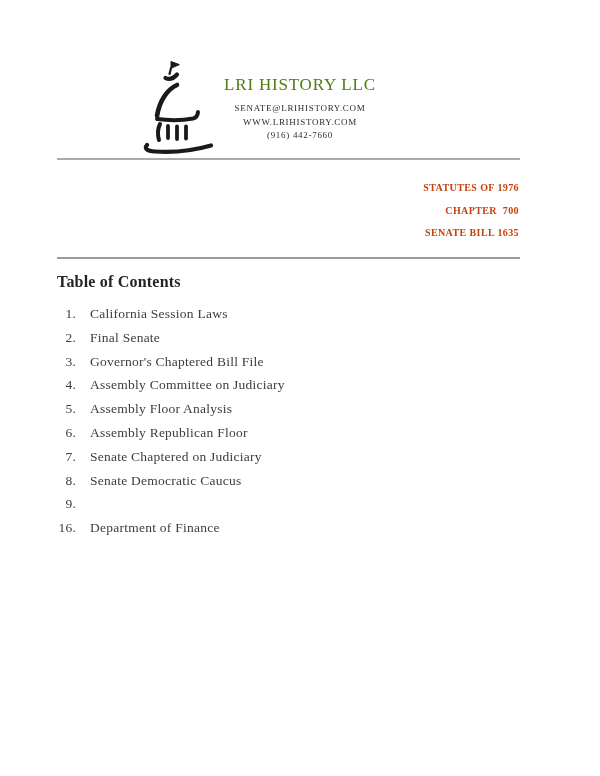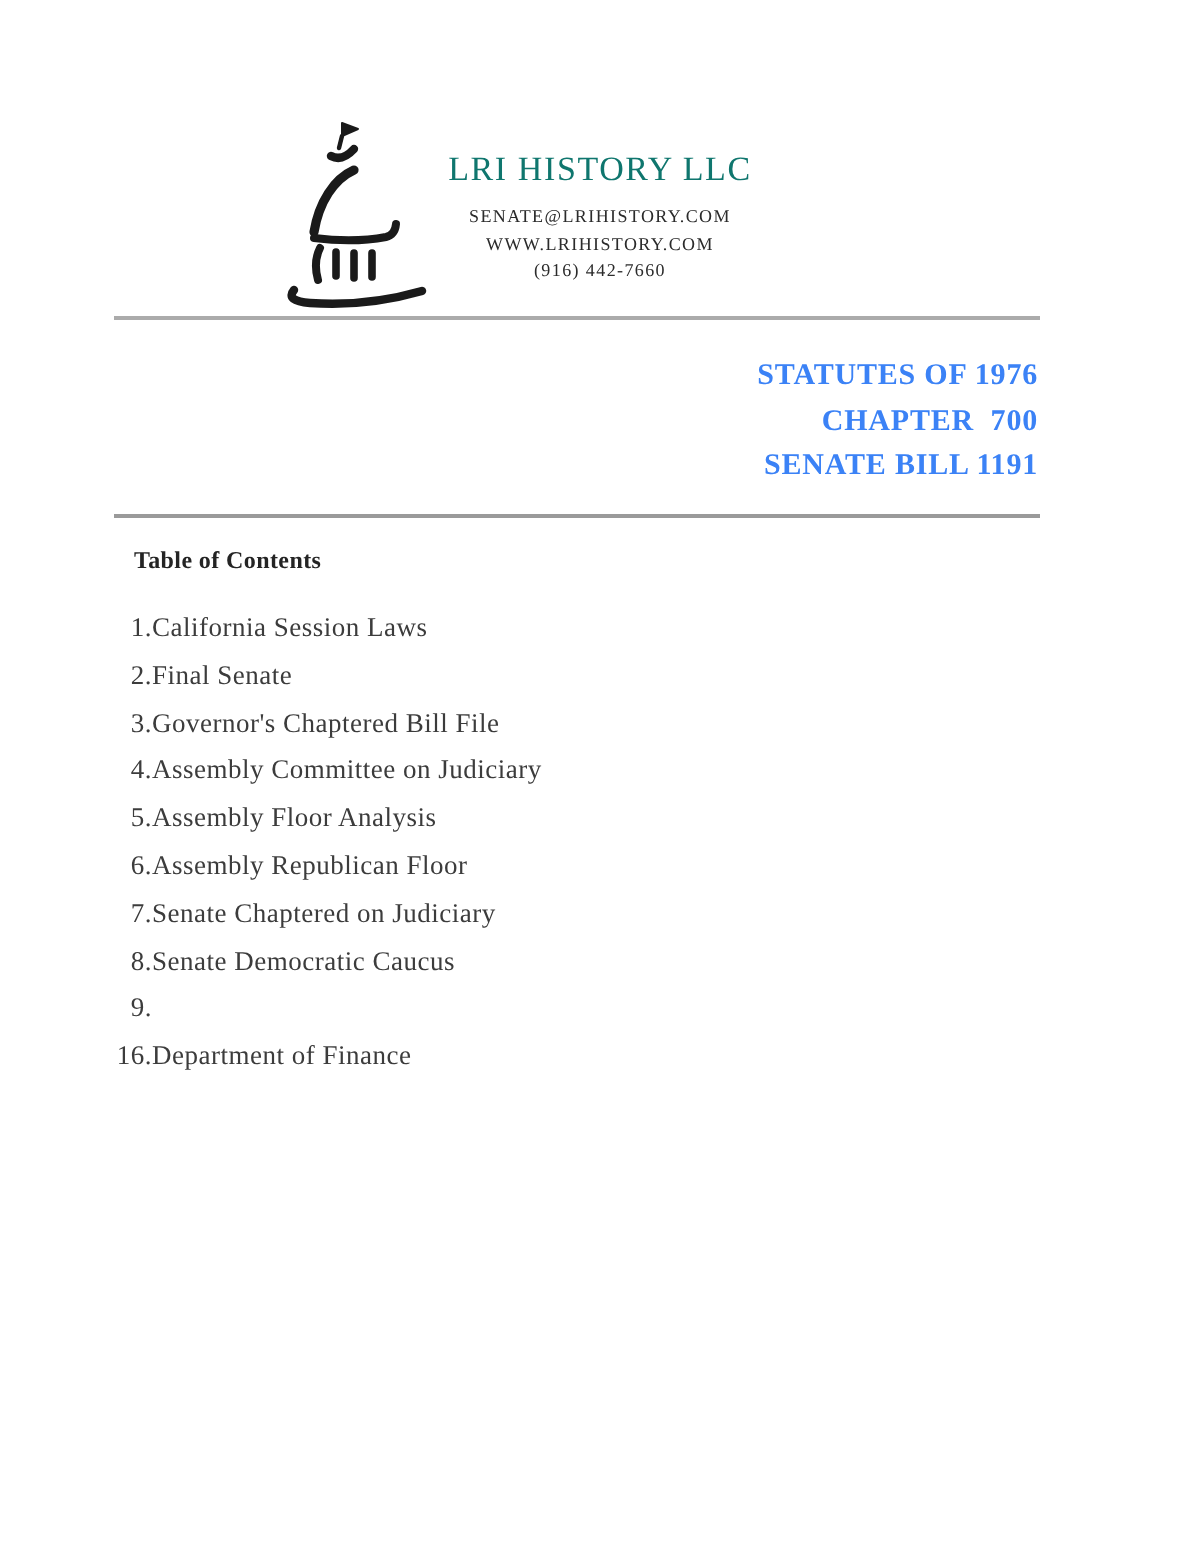--- a/index.html
+++ b/index.html
@@ -17,21 +17,21 @@
   .logo {
     position: absolute; left: 141px; top: 58px;
     width: 76px; height: 96px;
   }
   .head-text {
     position: absolute; left: 175px; top: 75px; width: 250px;
     text-align: center;
   }
   .company-name {
     font-size: 17px; letter-spacing: 0.8px;
-    color: #0f766e; font-weight: 400;
+    color: #4d7c0f; font-weight: 400;
     margin-bottom: 7px; white-space: pre;
   }
   .contact-line {
     font-size: 9px; letter-spacing: 0.7px;
     color: #2b2b2b; line-height: 13.5px; white-space: pre;
   }
 
   
   .rule {
     position: absolute; left: 57px; width: 463px;
@@ -39,45 +39,44 @@
   }
   .rule-1 { top: 158px; height: 2px; }
   .rule-2 { top: 257px; height: 1.5px; background: #9a9a9a; }
 
   
   .statute-block {
     position: absolute; right: 81px; top: 177px;
     text-align: right;
   }
   .statute-line {
-    font-size: 15px; font-weight: 700; letter-spacing: 0.4px;
-    color: #3b82f6; line-height: 22.6px; white-space: pre;
+    font-size: 10px; font-weight: 700; letter-spacing: 0.4px;
+    color: #c2410c; line-height: 22.6px; white-space: pre;
   }
 
   
   .toc-title {
     position: absolute; left: 57px; top: 273px;
-    font-size: 12px; font-weight: 700; letter-spacing: 0.2px;
+    font-size: 16px; font-weight: 700; letter-spacing: 0.2px;
     color: #242424;
-    margin-left: 10px;
   }
   .toc-list {
     position: absolute; left: 45px; top: 302px; width: 420px;
     list-style: none;
   }
   .toc-item {
     display: flex; align-items: baseline;
     height: 23.8px; line-height: 23.8px;
     font-size: 13.5px; letter-spacing: 0.25px; color: #3c3c3c;
   }
   .toc-num {
     width: 31px; text-align: right; flex: 0 0 31px;
     color: #3c3c3c;
   }
-  .toc-label { white-space: pre; }
+  .toc-label { margin-left: 14px; white-space: pre; }
 </style>
 </head>
 <body>
 
 <div class="page">
 
   <svg class="logo" viewBox="0 0 76 96" fill="none" stroke="#1a1a1a" stroke-linecap="round" stroke-linejoin="round">
 
     <path d="M 30,10 L 30,3.5 L 38,6.5 Z" fill="#1a1a1a" stroke-width="1"></path>
     <path d="M 30,10 L 28.5,16" stroke-width="2.2"></path>
@@ -102,21 +101,21 @@
     <div class="contact-line">SENATE@LRIHISTORY.COM</div>
     <div class="contact-line">WWW.LRIHISTORY.COM</div>
     <div class="contact-line">(916) 442-7660</div>
   </div>
 
   <div class="rule rule-1"></div>
 
   <div class="statute-block">
     <div class="statute-line">STATUTES OF 1976</div>
     <div class="statute-line">CHAPTER  700</div>
-    <div class="statute-line">SENATE BILL 1191</div>
+    <div class="statute-line">SENATE BILL 1635</div>
   </div>
 
   <div class="rule rule-2"></div>
 
   <div class="toc-title">Table of Contents</div>
 
   <ol class="toc-list">
     <li class="toc-item">
       <span class="toc-num">1.</span>
       <span class="toc-label">California Session Laws</span>

